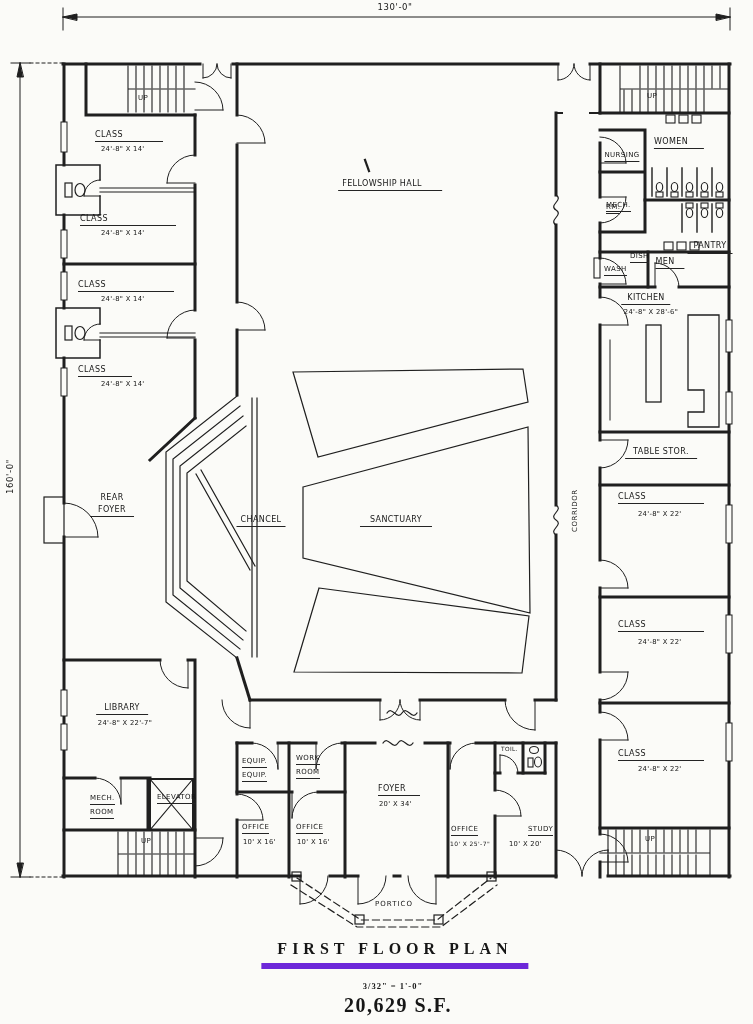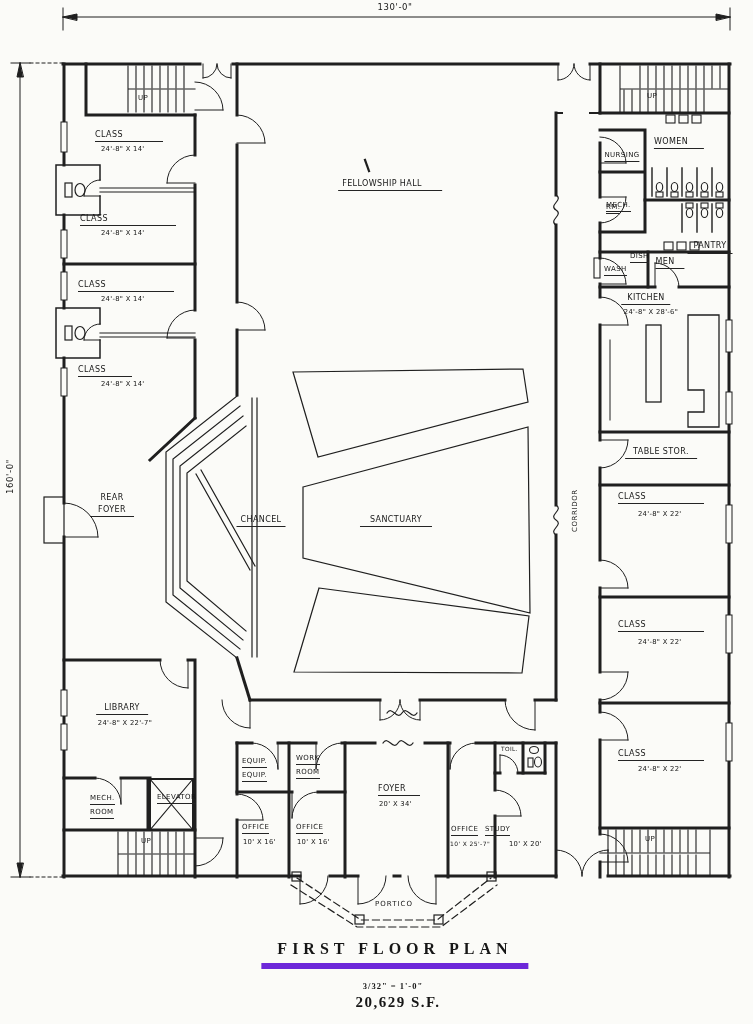--- a/index.html
+++ b/index.html
@@ -10,21 +10,21 @@
   .c{transform:translateX(-50%);}
   .ul{border-bottom:1px solid #242424;padding-bottom:1.5px;}
   .sz{font-size:6.8px;letter-spacing:.3px;}
   .sm{font-size:7px;}
   .xs{font-size:5.8px;}
   .vert{transform:rotate(-90deg);transform-origin:left top;}
   .dim{font-size:8.5px;letter-spacing:.6px;}
   .title-blk{font-family:"Liberation Serif","DejaVu Serif",serif;font-weight:bold;}
   #main-title{font-size:16px;letter-spacing:5px;border-bottom:6px solid #6d28d9;padding:0 16px 6px;}
   #scale-note{font-size:8.5px;letter-spacing:1px;}
-  #area-note{font-size:15px;letter-spacing:1.5px;}
+  #area-note{font-size:20px;letter-spacing:1.5px;}
 </style>
 </head>
 <body>
 
 <div id="sheet">
 
 <svg id="plan-svg" width="753" height="1024" viewBox="0 0 753 1024" fill="none" stroke="#1f1f1f" stroke-width="3" stroke-linecap="square">
 
   <defs>
     <path id="wig" d="M0,0 c8,5 -8,10 0,15 c8,5 -8,10 0,15" stroke-width="1.2"></path>
@@ -334,21 +334,21 @@
 <div class="lbl ul sm" style="left:296px;top:769px;">ROOM</div>
 <div class="lbl ul sm" style="left:242px;top:824px;">OFFICE</div>
 <div class="lbl sz" style="left:243px;top:839px;">10' X 16'</div>
 <div class="lbl ul sm" style="left:296px;top:824px;">OFFICE</div>
 <div class="lbl sz" style="left:297px;top:839px;">10' X 16'</div>
 
 <div class="lbl ul" style="left:378px;top:785px;padding-right:14px;">FOYER</div>
 <div class="lbl sz" style="left:379px;top:801px;">20' X 34'</div>
 <div class="lbl ul sm" style="left:451px;top:826px;">OFFICE</div>
 <div class="lbl" style="left:450px;top:841px;font-size:6px;">10' X 25'-7"</div>
-<div class="lbl ul sm" style="left:485px;top:826px;">STUDY</div>
+<div class="lbl ul sm" style="left:528px;top:826px;">STUDY</div>
 <div class="lbl sz" style="left:509px;top:841px;">10' X 20'</div>
 <div class="lbl xs" style="left:501px;top:747px;">TOIL.</div>
 
 <div class="lbl c sm" style="left:394px;top:901px;letter-spacing:1px;">PORTICO</div>
 
 <div class="lbl c title-blk" id="main-title" style="left:395px;top:941px;">FIRST  FLOOR  PLAN</div>
 <div class="lbl c title-blk" id="scale-note" style="left:393px;top:982px;">3/32" = 1'-0"</div>
 <div class="lbl c title-blk" id="area-note" style="left:398px;top:995px;">20,629 S.F.</div>
 
 </div>

